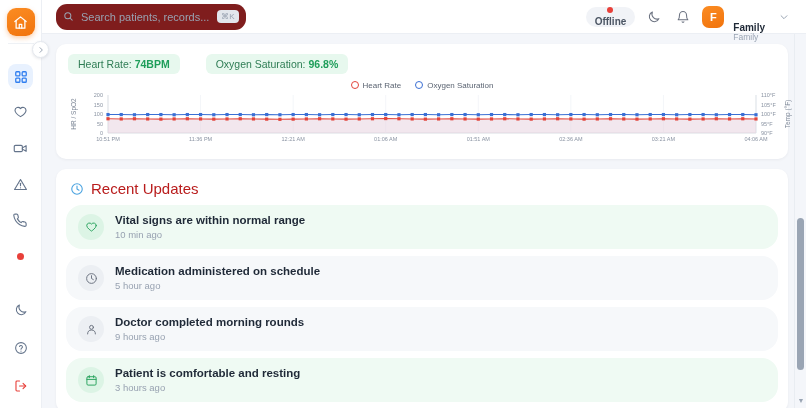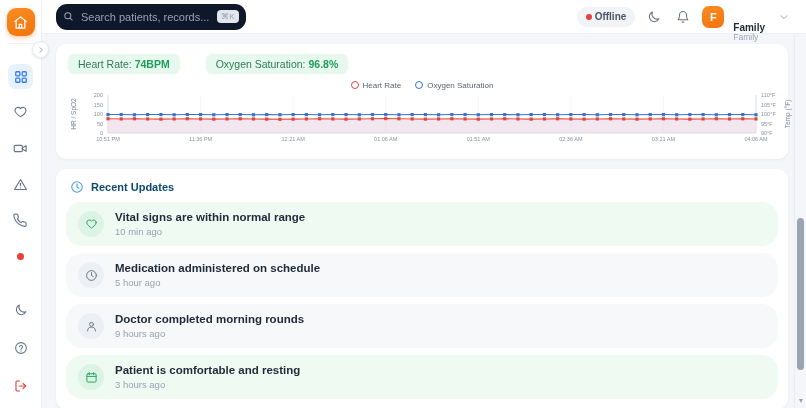--- a/index.html
+++ b/index.html
@@ -48,32 +48,32 @@
   
   .topbar {
     position: absolute; left: 42px; top: 0; right: 0; height: 34px;
     background: #ffffff; border-bottom: 1px solid #eceff4;
     display: flex; align-items: center; padding: 0 12px 0 14px;
     z-index: 4;
   }
   .search {
     display: flex; align-items: center; gap: 7px;
     width: 190px; height: 26px; border-radius: 11px;
-    background: #0f172a; padding: 0 7px; color: #9aa5b4;
+    background: #7f1d1d; padding: 0 7px; color: #9aa5b4;
   }
   .search-txt { font-size: 11px; color: #98a2b1; flex: 1; }
   .kbd {
     background: #e2e6ec; border-radius: 4px; color: #98a2b1;
     font-size: 8px; padding: 2px 4px; letter-spacing: .3px;
   }
   .top-right { margin-left: auto; display: flex; align-items: center; gap: 9px; }
   .status-pill {
     display: flex; align-items: center; gap: 3px;
     background: #f1f3f7; border-radius: 10px; height: 20px; padding: 0 9px;
-    font-size: 10px; color: #4b5563; font-weight: bold;
+    font-size: 10px; color: #4b5563; font-weight: bold; flex-direction: column;
   }
   .status-dot { width: 6px; height: 6px; border-radius: 50%; background: #e8403a; }
   .ico-btn { width: 20px; height: 20px; display: flex; align-items: center; justify-content: center; color: #6b7280; }
   .avatar {
     width: 22px; height: 22px; border-radius: 7px;
     background: linear-gradient(160deg,#fb8c23,#f1730c);
     color: #fff; font-size: 11px; font-weight: bold;
     display: flex; align-items: center; justify-content: center;
   }
   .acct { display: flex; flex-direction: column; line-height: 1.15; margin-top: 32px; }
@@ -97,21 +97,21 @@
 
   .chart-wrap { padding: 4px 10px 6px 10px; }
   .legend { display: flex; justify-content: center; gap: 14px; align-items: center; padding: 3px 0 1px; }
   .legend-item { display: flex; align-items: flex-start; gap: 4px; font-size: 8px; color: #5b6472; }
   .lg-mk { width: 8px; height: 8px; border-radius: 50%; border: 1.6px solid; background: #fff; }
 
   svg.chart { display: block; }
 
   
   .ru-head { display: flex; align-items: center; gap: 7px; padding: 11px 14px 4px; }
-  .ru-title { font-size: 11px; font-weight: bold; color: #0c4a6e; }
+  .ru-title { font-size: 15px; font-weight: normal; color: #b91c1c; }
   .ru-list { padding: 4px 10px 10px; display: flex; flex-direction: column; gap: 7px; }
   .ru-item {
     display: flex; align-items: center; gap: 11px;
     border-radius: 16px; padding: 9px 12px;
     background: #f6f8fa;
   }
   .ru-item.good { background: #effaf3; }
   .ru-ico {
     width: 26px; height: 26px; border-radius: 50%;
     background: #eceff3; color: #6b7280;

